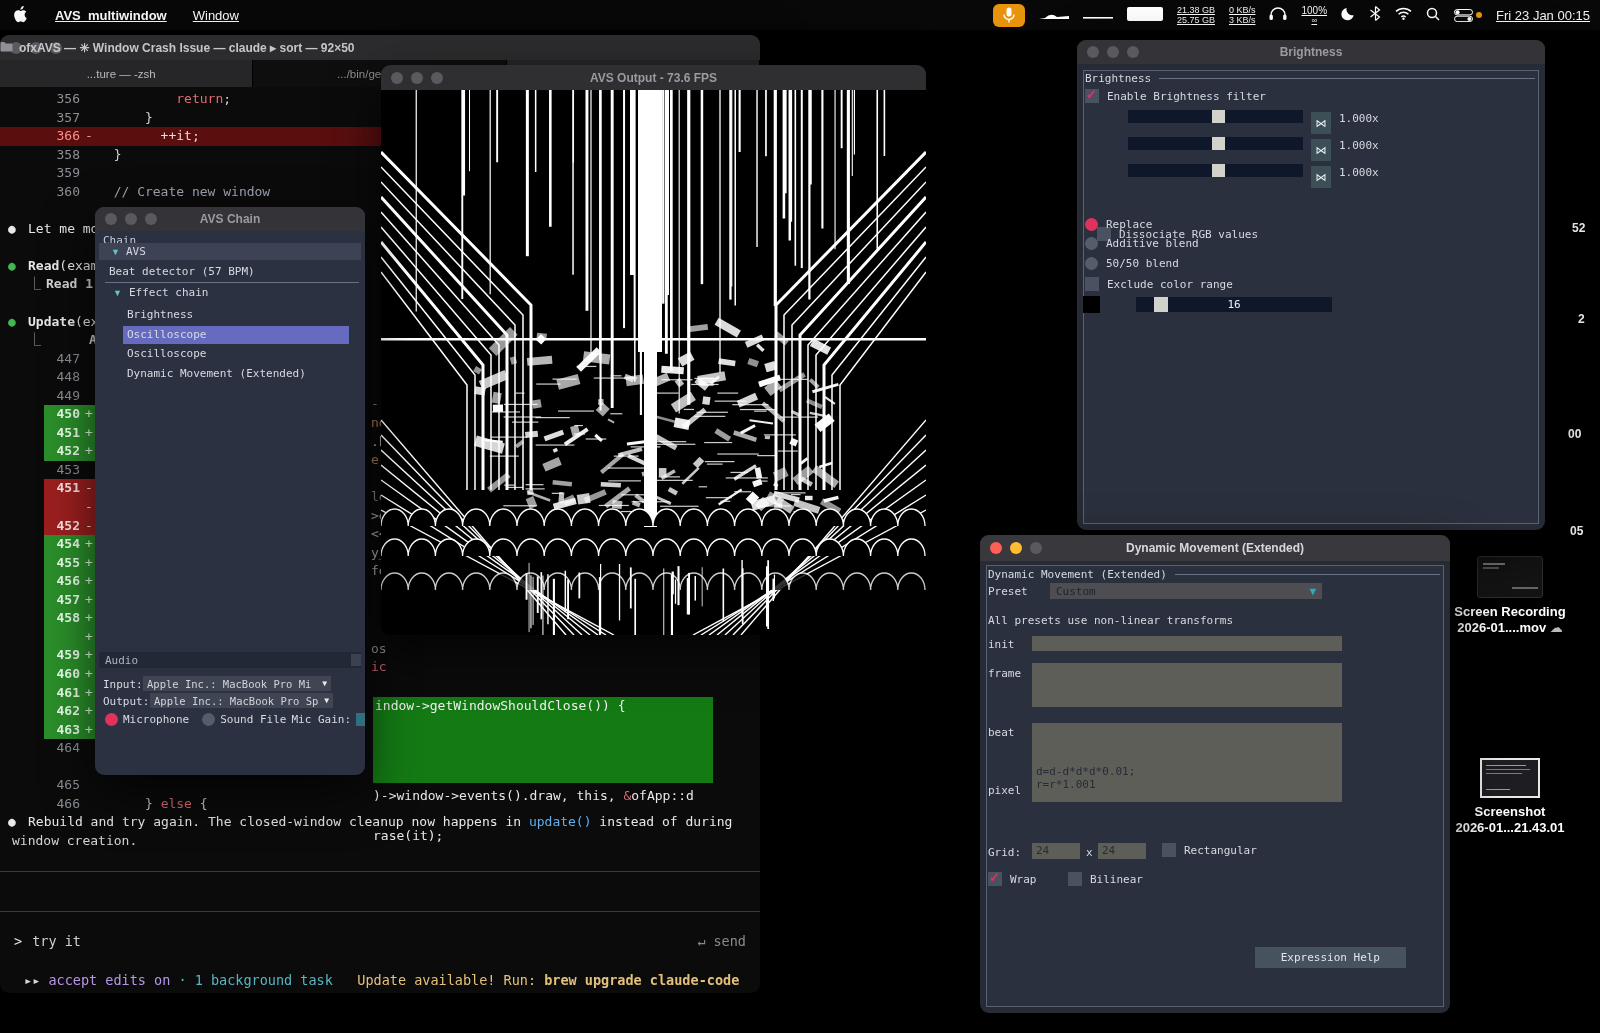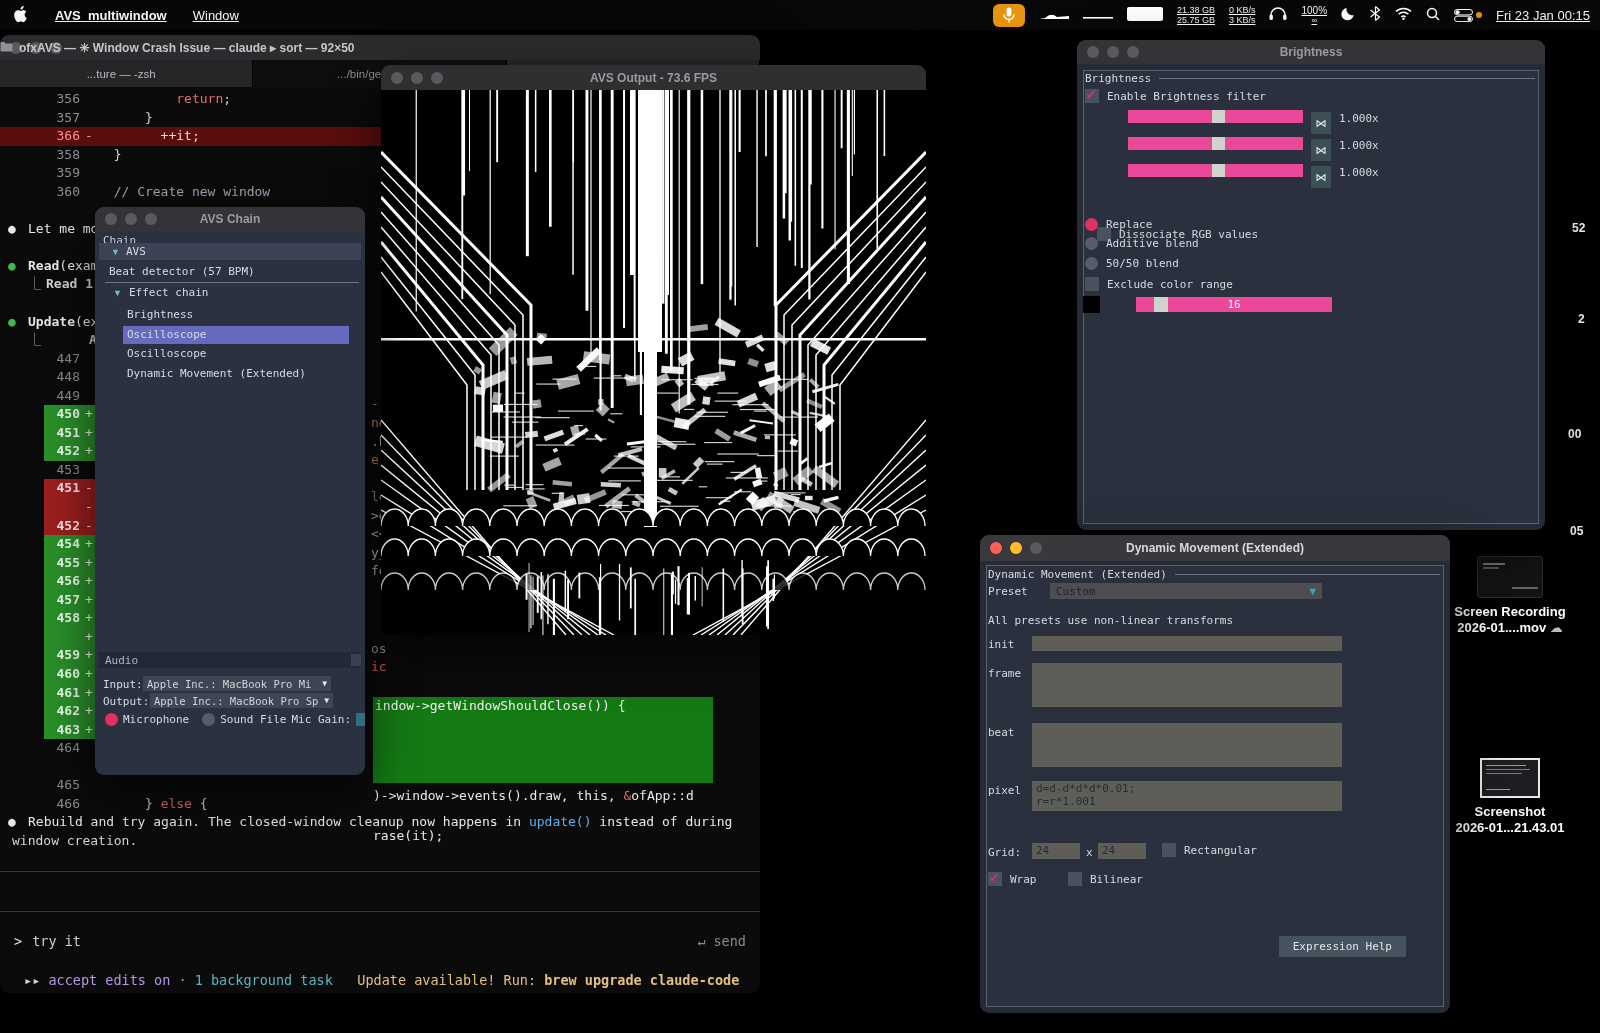--- a/index.html
+++ b/index.html
@@ -66,21 +66,21 @@
   .avswin{background:#262b36;}
   .avswin .panel{position:absolute;left:6px;right:6px;top:30px;bottom:6px;border:1px solid #596274;background:#2a303d;}
   .uitext{font-family:"DejaVu Sans Mono",monospace;font-size:11px;color:#d6dae2;white-space:pre;}
   .section-row{display:flex;align-items:center;gap:8px;}
   .section-row .hline{flex:1;height:1px;background:#6a7284;}
   .cb{width:14px;height:14px;background:#4a5160;display:inline-block;position:relative;}
   .cb.checked::after{content:"✓";position:absolute;left:1px;top:-2px;color:#e0315f;font-weight:bold;font-size:13px;}
   .radio{width:13px;height:13px;border-radius:50%;background:#565d6a;display:inline-block;}
   .radio.sel{background:#e0315f;}
   .opt-row{position:absolute;display:flex;align-items:center;gap:8px;}
-  .slider-track{width:175px;height:13px;background:#ec4899;position:relative;}
+  .slider-track{width:175px;height:13px;background:#0f172a;position:relative;}
   .slider-handle{position:absolute;top:0;width:13px;height:13px;background:#d2d2cc;}
   .bowtie{width:20px;height:22px;background:#3c4f57;color:#e8f2f4;display:flex;align-items:center;justify-content:center;
           font-size:11px;font-family:"DejaVu Sans",sans-serif;}
   .field{background:#5e5e59;color:#262b36;font-family:"DejaVu Sans Mono",monospace;font-size:11px;
          position:absolute;white-space:pre-wrap;padding:1px 4px;box-sizing:border-box;overflow:hidden;}
   .ddown{background:#4d4d52;color:#20242e;font-family:"DejaVu Sans Mono",monospace;font-size:11px;
          position:absolute;display:flex;align-items:center;padding:0 6px;box-sizing:border-box;}
   .ddown .arrow{margin-left:auto;color:#2fa8c0;font-size:9px;}
   
   #chain{left:95px;top:207px;width:270px;height:568px;background:#2b3140;}
@@ -91,22 +91,22 @@
   .audio-dd{position:absolute;background:#3f4552;color:#d0d4da;font-family:"DejaVu Sans Mono",monospace;
             font-size:10.5px;display:flex;align-items:center;padding:0 4px;box-sizing:border-box;}
   .audio-dd .arrow{margin-left:auto;color:#e8e8e8;font-size:8px;}
   
   #brightwin{left:1077px;top:40px;width:468px;height:490px;}
   #brightwin .titlebar{background:#343438;height:24px;}
   
   #dmwin{left:980px;top:535px;width:470px;height:478px;}
   #dmwin .titlebar{background:#39393d;height:26px;}
   #dmwin .wtitle{color:#d8d8dc;}
-  .dm-btn{position:absolute;right:44px;bottom:56px;background:#47525f;color:#e2e6ea;
-          font-family:"DejaVu Sans Mono",monospace;font-size:11px;padding:4px 14px;}
+  .dm-btn{position:absolute;right:44px;bottom:45px;background:#47525f;color:#e2e6ea;
+          font-family:"DejaVu Sans Mono",monospace;font-size:11px;padding:4px 26px;}
   
   .dicon{position:absolute;width:150px;text-align:center;color:#fff;}
   .dicon .thumb{margin:0 auto;}
   .dicon .lab{font-size:13px;font-weight:bold;line-height:16px;text-shadow:0 1px 3px #000;margin-top:6px;}
   .dfrag{position:absolute;color:#f0f0f0;font-size:12px;font-weight:bold;text-shadow:0 1px 2px #000;}
 </style>
 </head>
 <body>
 
 <div id="stage">
@@ -773,21 +773,21 @@
         <span class="arrow" style="font-size:11px;">▼</span>
     </div>
     <div class="uitext" style="position:absolute;left:8px;top:79px;">All presets use non-linear transforms</div>
     <div class="uitext" style="position:absolute;left:8px;top:103px;">init</div>
     <div class="field" style="left:52px;top:101px;width:310px;height:15px;"></div>
     <div class="uitext" style="position:absolute;left:8px;top:132px;">frame</div>
     <div class="field" style="left:52px;top:128px;width:310px;height:44px;"></div>
     <div class="uitext" style="position:absolute;left:8px;top:191px;">beat</div>
     <div class="field" style="left:52px;top:188px;width:310px;height:44px;"></div>
     <div class="uitext" style="position:absolute;left:8px;top:249px;">pixel</div>
-    <div class="field" style="left:52px;top:246px;width:310px;height:30px;">d=d-d*d*d*0.01;
+    <div class="field" style="left:52px;top:229px;width:310px;height:38px;">d=d-d*d*d*0.01;
 r=r*1.001</div>
     <div class="uitext" style="position:absolute;left:8px;top:311px;">Grid:</div>
     <div class="field" style="left:52px;top:308px;width:48px;height:16px;">24</div>
     <div class="uitext" style="position:absolute;left:106px;top:311px;">x</div>
     <div class="field" style="left:118px;top:308px;width:48px;height:16px;">24</div>
     <div class="opt-row" style="left:182px;top:308px;">
       <span class="cb"></span>
       <span class="uitext">Rectangular</span>
     </div>
     <div class="opt-row" style="left:8px;top:337px;">

